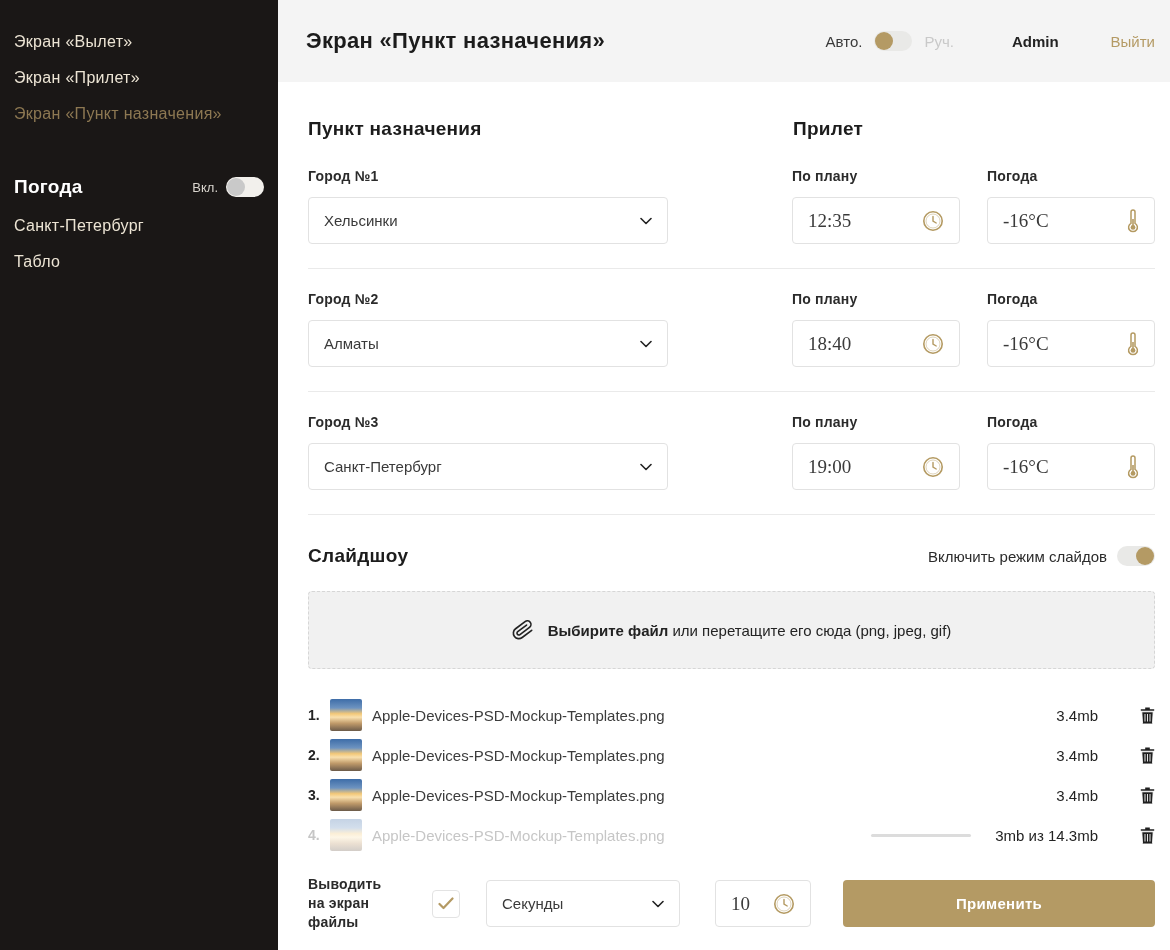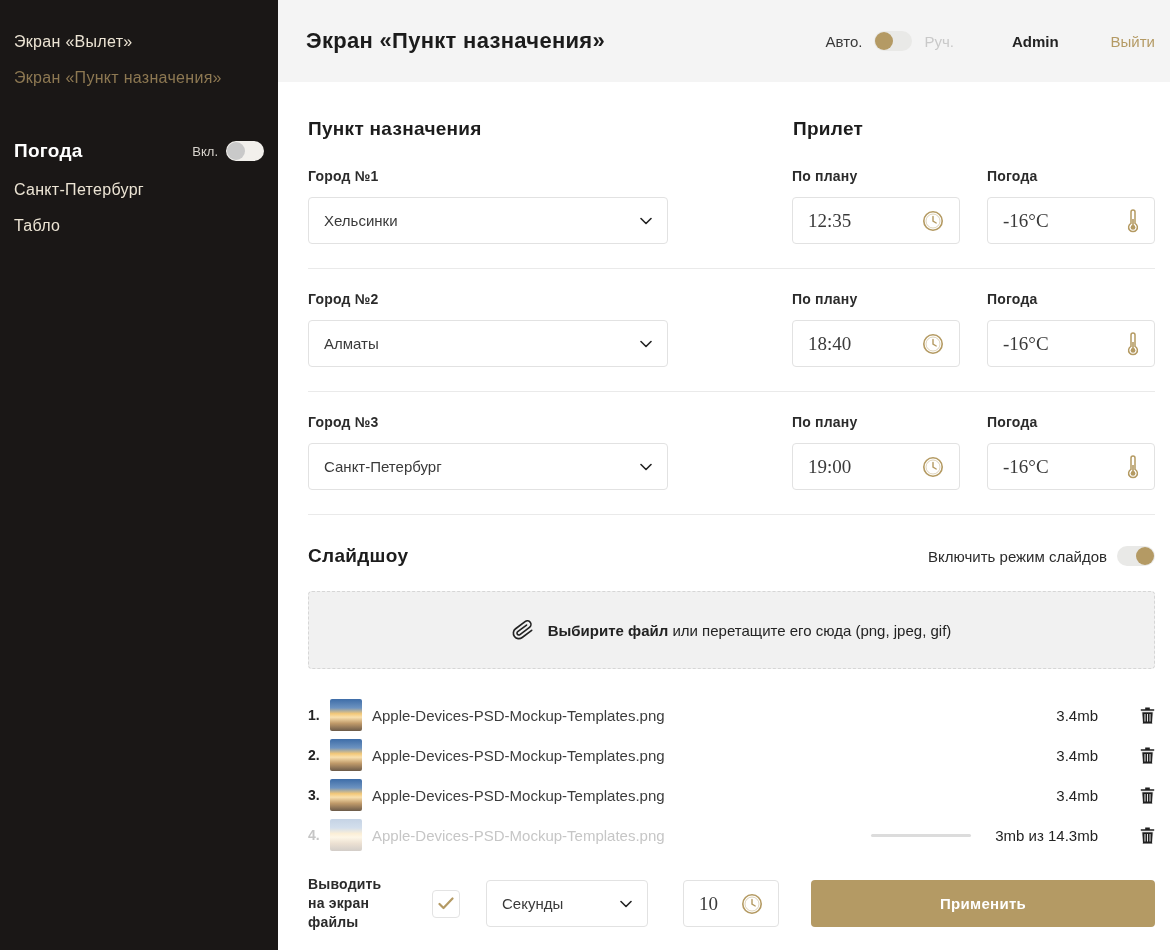--- a/index.html
+++ b/index.html
@@ -86,32 +86,33 @@
   .f-trash { margin-left:42px; cursor:pointer; display:flex; }
 
   
   .footer-row { display:flex; align-items:center; margin-top:20px; }
   .foot-label { font-size:14px; font-weight:700; color:#2b2b2b; line-height:19px;
     letter-spacing:.2px; white-space:pre-line; }
   .lbl-display { width:112px; }
   .checkbox { width:28px; height:28px; border:1px solid #e3e3e3; border-radius:4px; background:#fff;
     display:flex; align-items:center; justify-content:center; margin:0 26px 0 12px; cursor:pointer; flex:0 0 auto; }
   .lbl-interval { width:152px; margin-right:31px; }
-  .sel-units { width:162px; margin-right:35px; }
+  .sel-units { width:194px; margin-right:35px; }
   .inp-interval { width:96px; margin-right:32px; }
   .apply-btn { flex:1; height:47px; background:#b49a64; border:none; border-radius:4px;
     color:#fff; font-size:15px; font-weight:700; letter-spacing:.3px; cursor:pointer;
     font-family:"Liberation Sans", sans-serif; }
 </style>
 </head>
 <body>
 
 <div class="sidebar">
   <div class="side-section">
     <div class="nav-item">Экран «Вылет»</div>
+    <div class="nav-item">Экран «Прилет»</div>
     <div class="nav-item active">Экран «Пункт назначения»</div>
   </div>
 
   <div class="side-section" style="margin-top:44px;">
     <div class="side-head">
       <span class="side-title">Погода</span>
       <span class="side-toggle-wrap">
         <span class="side-toggle-label">Вкл.</span>
         <span class="toggle track-light">
             <span class="knob gray left"></span>

